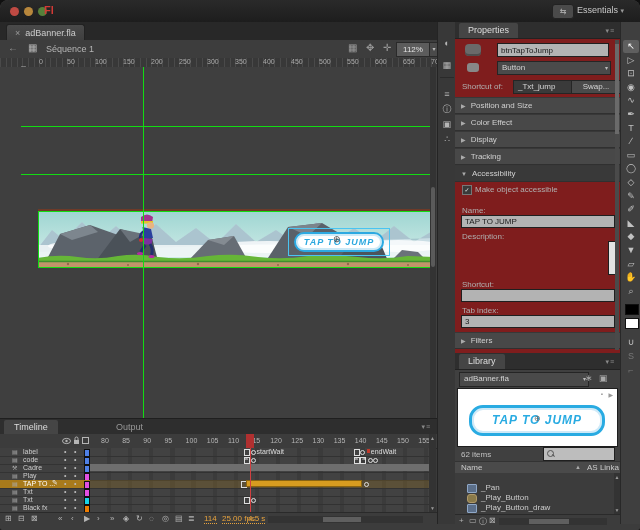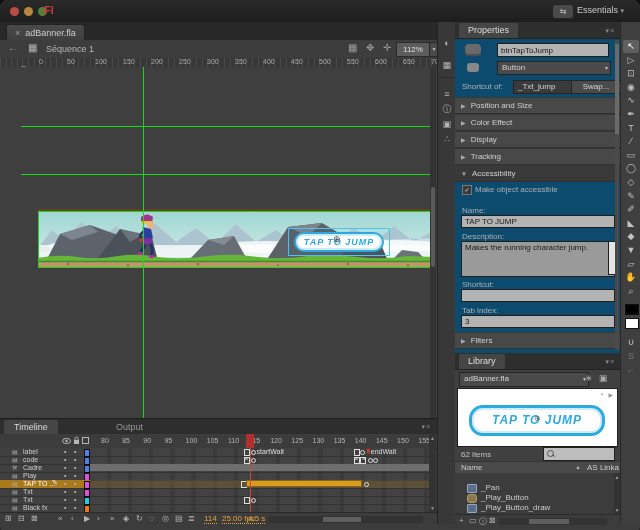--- a/index.html
+++ b/index.html
@@ -80,21 +80,21 @@
   #tlbottom{position:absolute;left:0;top:93px;width:437px;height:13px;background:#3c3c3c;border-top:1px solid #2a2a2a;font-size:8px;}
   .tbico{position:absolute;top:1px;font-size:8px;color:#b5b5b5;}
   .hot{color:#e8a33d;border-bottom:1px dotted #e8a33d;}
   #tlhscroll{position:absolute;left:268px;top:3px;width:155px;height:7px;background:#333;}
   #tlhscroll .thumb{position:absolute;left:55px;top:1px;width:38px;height:5px;background:#5f5f5f;}
   
   #dock{position:absolute;left:437px;top:22px;width:18px;height:502px;background:#383838;border-left:1px solid #242424;border-right:1px solid #242424;}
   .dicon{position:absolute;left:3px;width:12px;height:12px;font-size:9px;color:#b5b5b5;text-align:center;line-height:12px;}
   .ddiv{position:absolute;left:2px;width:14px;height:1px;background:#2a2a2a;}
   
-  #rightcol{position:absolute;left:455px;top:22px;width:165px;height:502px;background:#0c4a6e;border-right:1px solid #242424;}
+  #rightcol{position:absolute;left:455px;top:22px;width:165px;height:502px;background:#7f1d1d;border-right:1px solid #242424;}
   .ptabrow{position:absolute;left:0;width:165px;height:16px;background:#2e2e2e;border-bottom:1px solid #222;}
   .ptab{position:absolute;left:4px;top:1px;height:15px;background:#454545;border-radius:2px 2px 0 0;padding:0 9px;font-size:9px;color:#ddd;line-height:15px;}
   .inputlight{position:absolute;background:#b3b3b3;border:1px solid #1f1f1f;color:#1a1a1a;font-size:8px;line-height:11px;padding:0 3px;}
   .select{position:absolute;background:#4a4a4a;border:1px solid #252525;color:#d5d5d5;font-size:8px;line-height:12px;padding:0 4px;}
   .select .car{position:absolute;right:2px;top:0;font-size:6px;color:#bbb;}
   .sech{position:absolute;left:0;width:165px;height:15px;background:#484848;border-top:1px solid #383838;border-bottom:1px solid #303030;font-size:8px;color:#d0d0d0;line-height:15px;}
   .sech .tri{margin:0 5px 0 6px;font-size:6px;color:#aaa;}
   .sech.open{background:#393939;}
   .plabel{position:absolute;font-size:8px;color:#b0b0b0;}
   #desc{position:absolute;left:6px;top:219px;width:146px;height:32px;background:#9a9a9a;border:1px solid #1f1f1f;color:#1c1c1c;font-size:8px;padding:1px 3px;line-height:9px;}
@@ -473,21 +473,20 @@
 
     <div class="abs" style="left:0;top:159px;width:165px;height:20px;">
       <div id="chk"><span class="tick9">✓</span></div>
       <div class="plabel" style="left:20px;top:4px;">Make object accessible</div>
     </div>
 
     <div class="plabel" style="left:7px;top:184px;">Name:</div>
     <input class="inputlight" style="left: 6px; top: 193px; width: 146px; height: 11px;" value="TAP TO JUMP">
 
     <div class="plabel" style="left:7px;top:210px;">Description:</div>
-    <div id="desc">Makes the running character jump.</div>
     <div id="descsb"></div>
 
     <div class="plabel" style="left:7px;top:258px;">Shortcut:</div>
     <input class="inputlight" style="left: 6px; top: 267px; width: 146px; height: 11px;" value="">
 
     <div class="plabel" style="left:7px;top:284px;">Tab index:</div>
     <input class="inputlight" style="left: 6px; top: 293px; width: 146px; height: 11px;" value="3">
 
     <div class="sech" style="top:310px;"><span class="tri">▶</span><span>Filters</span></div>
     <div id="propsb">

